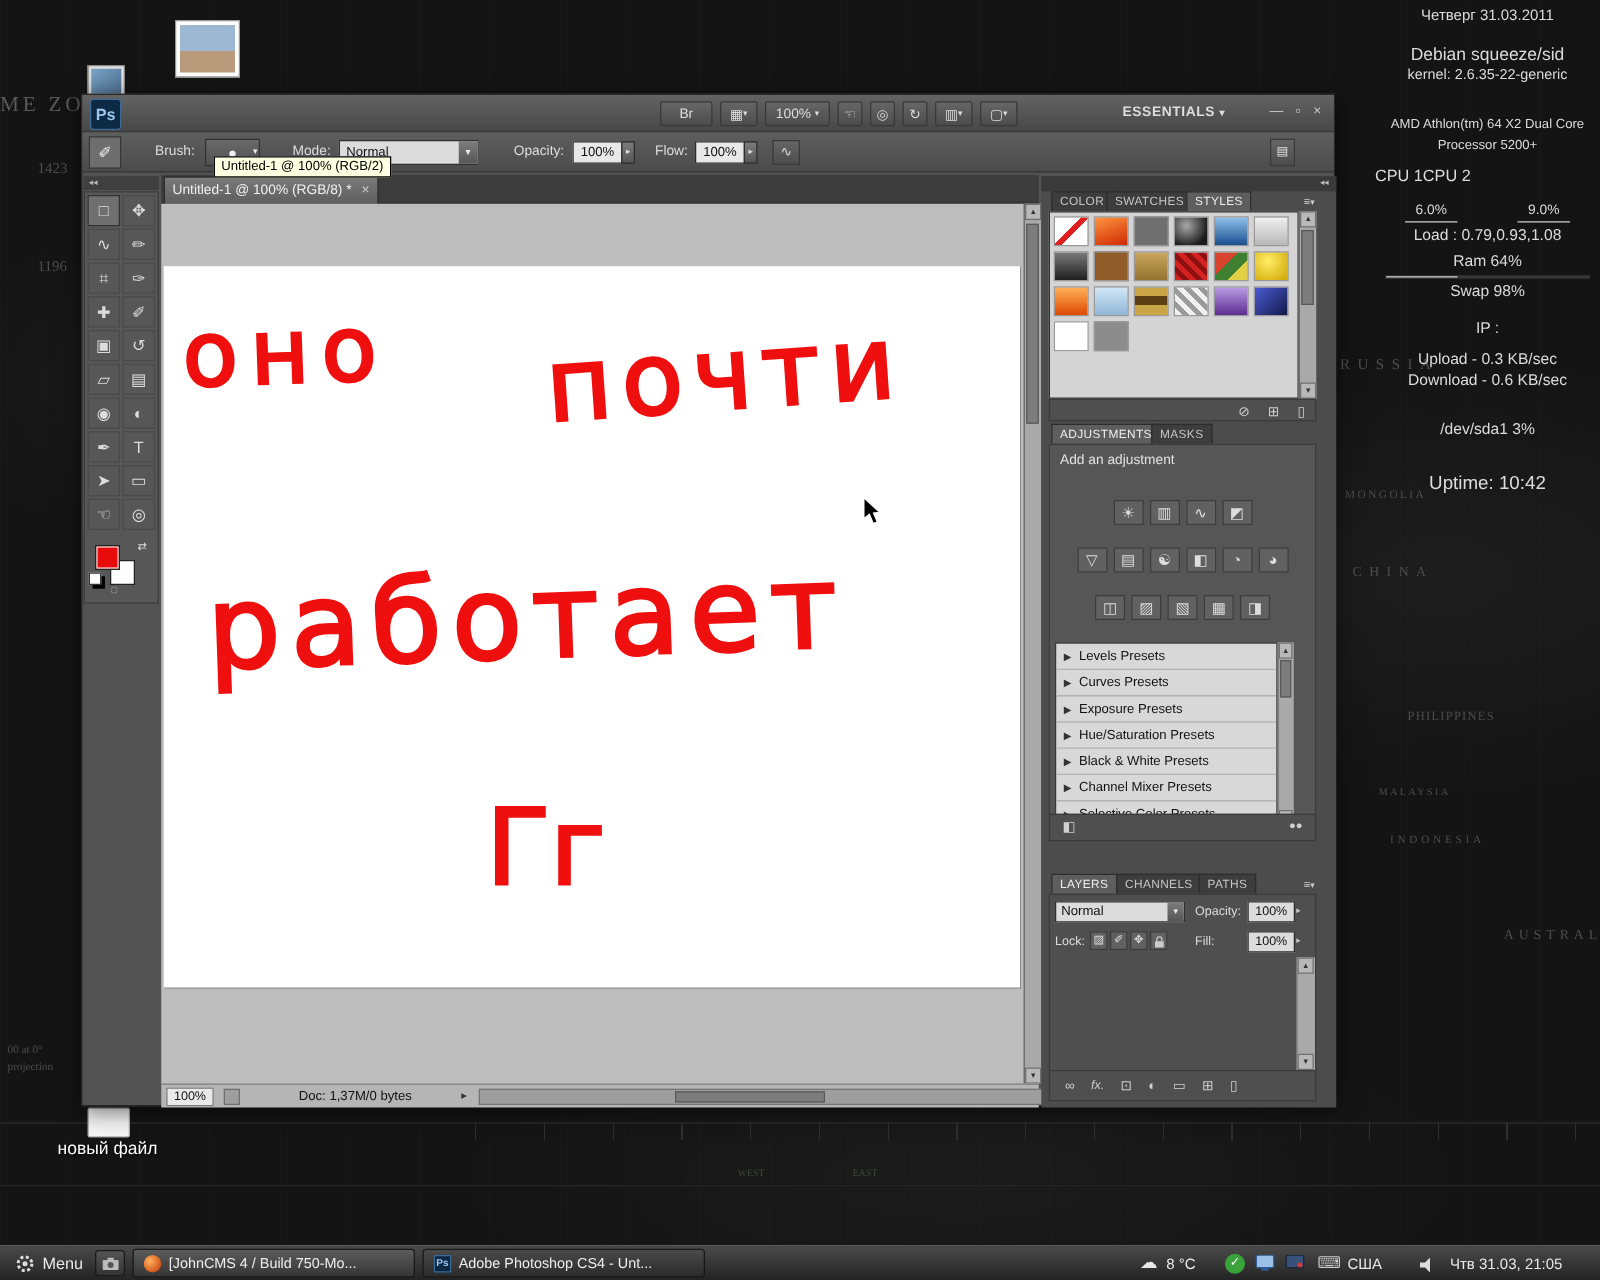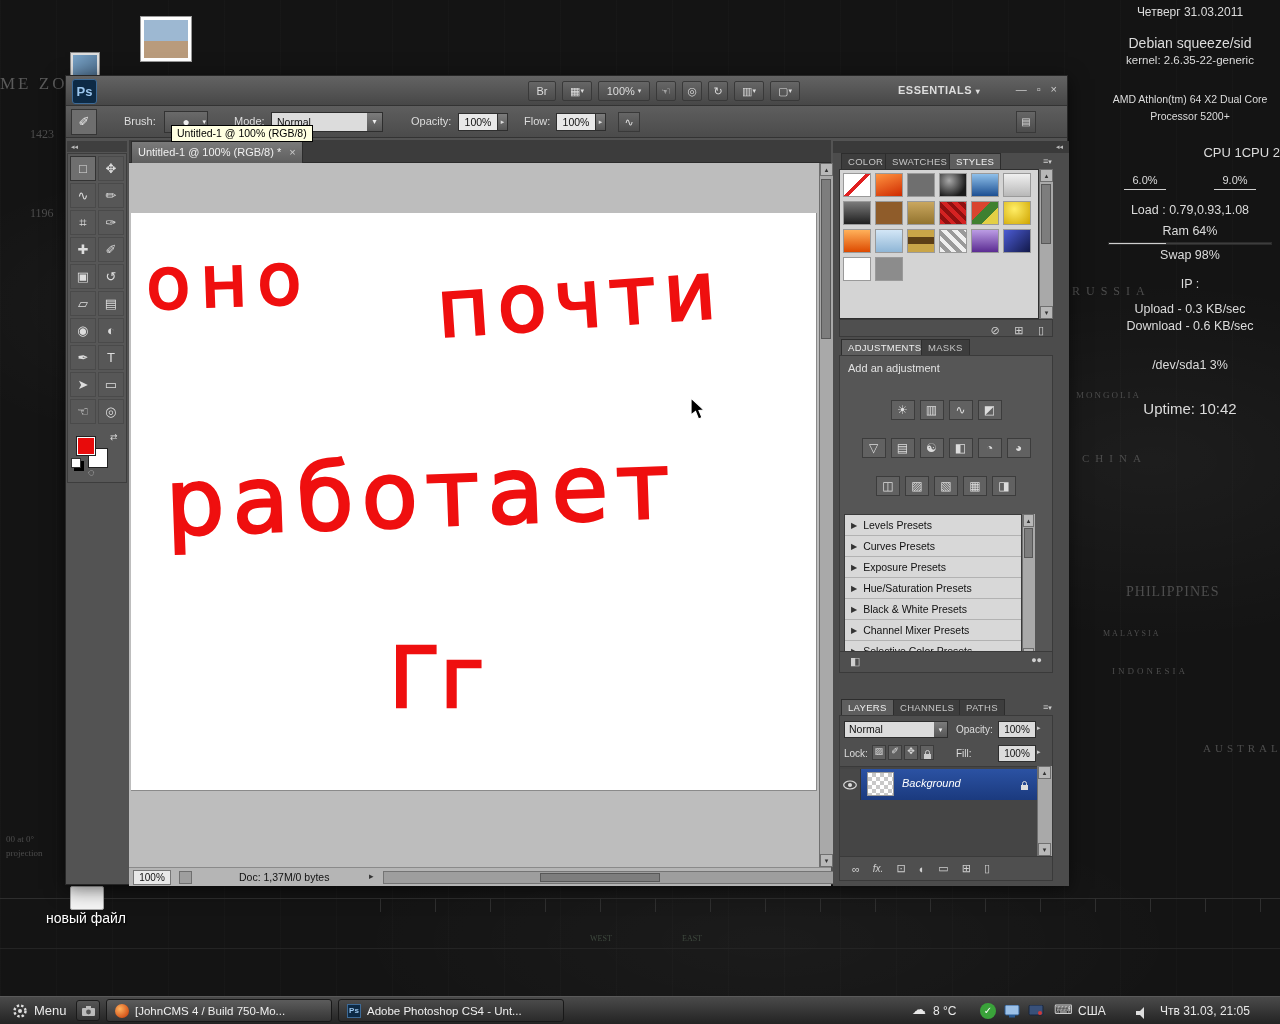--- a/index.html
+++ b/index.html
@@ -57,21 +57,21 @@
 </style>
 </head>
 <body>
 
 <span class="maplbl" style="left:0;top:74px;font-size:17px;letter-spacing:3px;color:#5a5a5a">ME ZON</span>
 <span class="maplbl" style="left:30px;top:127px;font-size:12px">1423</span>
 <span class="maplbl" style="left:30px;top:206px;font-size:12px">1196</span>
 <span class="maplbl" style="left:1072px;top:284px;font-size:12px;letter-spacing:6px">RUSSIA</span>
 <span class="maplbl" style="left:1076px;top:390px;font-size:9px;letter-spacing:2px">MONGOLIA</span>
 <span class="maplbl" style="left:1082px;top:452px;font-size:11px;letter-spacing:6px">CHINA</span>
-<span class="maplbl" style="left:1126px;top:584px;font-size:14px;letter-spacing:1px">PHILIPPINES</span>
+<span class="maplbl" style="left:1126px;top:568px;font-size:10px;letter-spacing:1px">PHILIPPINES</span>
 <span class="maplbl" style="left:1103px;top:629px;font-size:8px;letter-spacing:2px">MALAYSIA</span>
 <span class="maplbl" style="left:1112px;top:666px;font-size:9px;letter-spacing:3px">INDONESIA</span>
 <span class="maplbl" style="left:1203px;top:742px;font-size:11px;letter-spacing:4px">AUSTRAL</span>
 <span class="maplbl" style="left:590px;top:934px;font-size:8px;color:#3f4a3f">WEST</span>
 <span class="maplbl" style="left:682px;top:934px;font-size:8px;color:#3f4a3f">EAST</span>
 <span class="maplbl" style="left:6px;top:834px;font-size:9px">00 at 0°</span>
 <span class="maplbl" style="left:6px;top:848px;font-size:9px">projection</span>
 
 <div class="abs" style="left:0;top:898px;width:1280px;height:1px;background:#2e2e2e"></div>
 <div class="abs" style="left:380px;top:898px;width:900px;height:14px;background:repeating-linear-gradient(90deg,#2f2f2f 0 1px,transparent 1px 55px)"></div>
@@ -85,47 +85,47 @@
 </div>
 <div class="deskicon" style="left:70px;top:886px;width:34px;height:24px;background:#f4f4f4;border:1px solid #aaa;border-radius:2px"></div>
 <span class="abs" style="left:46px;top:910px;font-size:14px;color:#fff;text-shadow:1px 1px 2px #000;z-index:3">новый файл</span>
 
 <div id="conky">
   <div class="row" style="font-size:12px">Четверг 31.03.2011</div>
   <div class="row" style="margin-top:14px;font-size:14px">Debian squeeze/sid</div>
   <div class="row" style="font-size:11.5px">kernel: 2.6.35-22-generic</div>
   <div class="row" style="margin-top:22px;font-size:10.5px">AMD Athlon(tm) 64 X2 Dual Core</div>
   <div class="row" style="font-size:10.5px">Processor 5200+</div>
-  <div style="display:flex;justify-content:flex-end;margin-top:20px">
+  <div style="display:flex;justify-content:flex-start;margin-top:8px">
     <span style="font-size:13px">CPU 1</span>
     <span style="font-size:13px">CPU 2</span>
   </div>
   <div style="display:flex;justify-content:space-around;margin-top:14px">
     <span style="font-size:11px;border-bottom:1px solid #cfcfcf;padding:0 8px 3px">6.0%</span>
     <span style="font-size:11px;border-bottom:1px solid #cfcfcf;padding:0 8px 3px">9.0%</span>
   </div>
-  <div class="row" style="margin-top:12px">Load : 0.79,0.93,1.08</div>
+  <div class="row" style="margin-top:2px">Load : 0.79,0.93,1.08</div>
   <div class="row" style="margin-top:4px">Ram 64%</div>
   <div class="cbar" style="margin:2px 8px">
       <i style="width:35%"></i>
     </div>
   <div class="row" style="margin-top:2px">Swap 98%</div>
   <div class="row" style="margin-top:12px">IP :</div>
   <div class="row" style="margin-top:8px">Upload - 0.3 KB/sec</div>
   <div class="row">Download - 0.6 KB/sec</div>
   <div class="row" style="margin-top:22px">/dev/sda1 3%</div>
   <div class="row" style="margin-top:26px;font-size:15px">Uptime: 10:42</div>
 </div>
 
 <div id="ps">
 
   <div id="menubar">
     <div class="abs" style="left:6px;top:3px;width:25px;height:25px;background:#0d2a45;border:1px solid #3d6a96;border-radius:3px;color:#9cc7ee;font-size:13px;font-weight:bold;text-align:center;line-height:23px">Ps</div>
     <div class="abs" style="left:462px;top:5px;display:flex;gap:6px;align-items:center">
-      <span class="icbox" style="width:28px">Br</span>
+      <span class="icbox" style="width:42px">Br</span>
       <span class="icbox" style="width:30px">
           <span>▦</span>
           <span style="font-size:7px">▾</span>
         </span>
       <span class="icbox" style="width:52px;gap:3px">
           <span>100%</span>
           <span style="font-size:7px">▾</span>
         </span>
       <span class="icbox" style="width:20px">☜</span>
       <span class="icbox" style="width:20px">◎</span>
@@ -160,21 +160,21 @@
     <span class="olbl" style="left:345px">Opacity:</span>
     <div class="fld" style="left:392px;top:7px;width:40px">100%</div>
     <div class="spin" style="left:431px;top:7px">▸</div>
     <span class="olbl" style="left:458px">Flow:</span>
     <div class="fld" style="left:490px;top:7px;width:40px">100%</div>
     <div class="spin" style="left:529px;top:7px">▸</div>
     <span class="abs" style="left:552px;top:6px;width:22px;height:20px;background:linear-gradient(#666,#4c4c4c);border:1px solid #393939;color:#ddd;text-align:center;line-height:18px;font-size:11px">∿</span>
     <span class="abs" style="left:950px;top:5px;width:20px;height:22px;background:linear-gradient(#666,#4c4c4c);border:1px solid #393939;color:#ddd;text-align:center;line-height:20px;font-size:10px">▤</span>
   </div>
 
-  <div id="tooltip">Untitled-1 @ 100% (RGB/8)</div>
+  <div id="tooltip">Untitled-1 @ 100% (RGB/2)</div>
 
   <div id="tabbar">
     <div id="doctab">
       <span>Untitled-1 @ 100% (RGB/8) *</span>
       <span style="color:#ccc;font-size:11px">×</span>
     </div>
   </div>
 
   <div class="abs" style="left:1px;top:65px;width:60px;height:11px;background:#3f3f3f;color:#bbb;font-size:7px;line-height:11px;padding-left:4px">◂◂</div>
 
@@ -369,38 +369,20 @@
       <span class="abs" style="left:80px;top:29px;width:14px;height:15px;background:#616161;border:1px solid #3c3c3c;text-align:center">
         <svg width="9" height="11" viewBox="0 0 9 11" style="margin-top:2px">
             <rect x="1" y="5" width="7" height="5" fill="#ccc"></rect>
             <path d="M2.5,5 V3.5 a2,2 0 0 1 4,0 V5" fill="none" stroke="#ccc"></path>
           </svg>
       </span>
       <span style="position:absolute;left:116px;top:32px;font-size:10px;color:#ddd">Fill:</span>
       <div class="abs" style="left:158px;top:29px;width:38px;height:17px;background:#dcdcdc;border:1px solid #2e2e2e;font-size:10px;color:#111;text-align:center;line-height:15px">100%</div>
       <span class="abs" style="left:197px;top:32px;font-size:7px;color:#ccc">▸</span>
 
-      <div class="abs" style="left:0;top:50px;width:197px;height:90px;background:#454545;border-top:1px solid #3a3a3a">
-        <div class="abs" style="left:0;top:2px;width:197px;height:31px;background:linear-gradient(#2b52a3,#1b3a7e)">
-          <span class="abs" style="left:0;top:0;width:21px;height:31px;background:#484848;border-right:1px solid #333;display:flex;align-items:center;justify-content:center">
-            <svg width="14" height="10" viewBox="0 0 14 10">
-                <ellipse cx="7" cy="5" rx="6.3" ry="4" fill="none" stroke="#ddd" stroke-width="1.2"></ellipse>
-                <circle cx="7" cy="5" r="2" fill="#ddd"></circle>
-              </svg>
-          </span>
-          <span class="abs checker" style="left:27px;top:3px;width:27px;height:24px;border:1px solid #999"></span>
-          <span style="position:absolute;left:62px;top:8px;font-size:11px;font-style:italic;color:#fff">Background</span>
-          <span class="abs" style="left:180px;top:8px">
-            <svg width="9" height="11" viewBox="0 0 9 11">
-                <rect x="1" y="5" width="7" height="5" fill="#ddd"></rect>
-                <path d="M2.5,5 V3.5 a2,2 0 0 1 4,0 V5" fill="none" stroke="#ddd"></path>
-              </svg>
-          </span>
-        </div>
-      </div>
       <div class="vsb" style="left:197px;top:50px;width:15px;height:90px">
         <div class="sbarr" style="top:0">▴</div>
         <div class="sbarr" style="bottom:0">▾</div>
       </div>
 
       <div class="abs" style="left:0;top:140px;width:212px;height:24px;background:#4f4f4f;border-top:1px solid #3a3a3a;display:flex;gap:13px;align-items:center;padding-left:12px">
         <span class="footic">∞</span>
         <span class="footic" style="font-style:italic;font-size:10px">fx.</span>
         <span class="footic">⊡</span>
         <span class="footic">◐</span>

